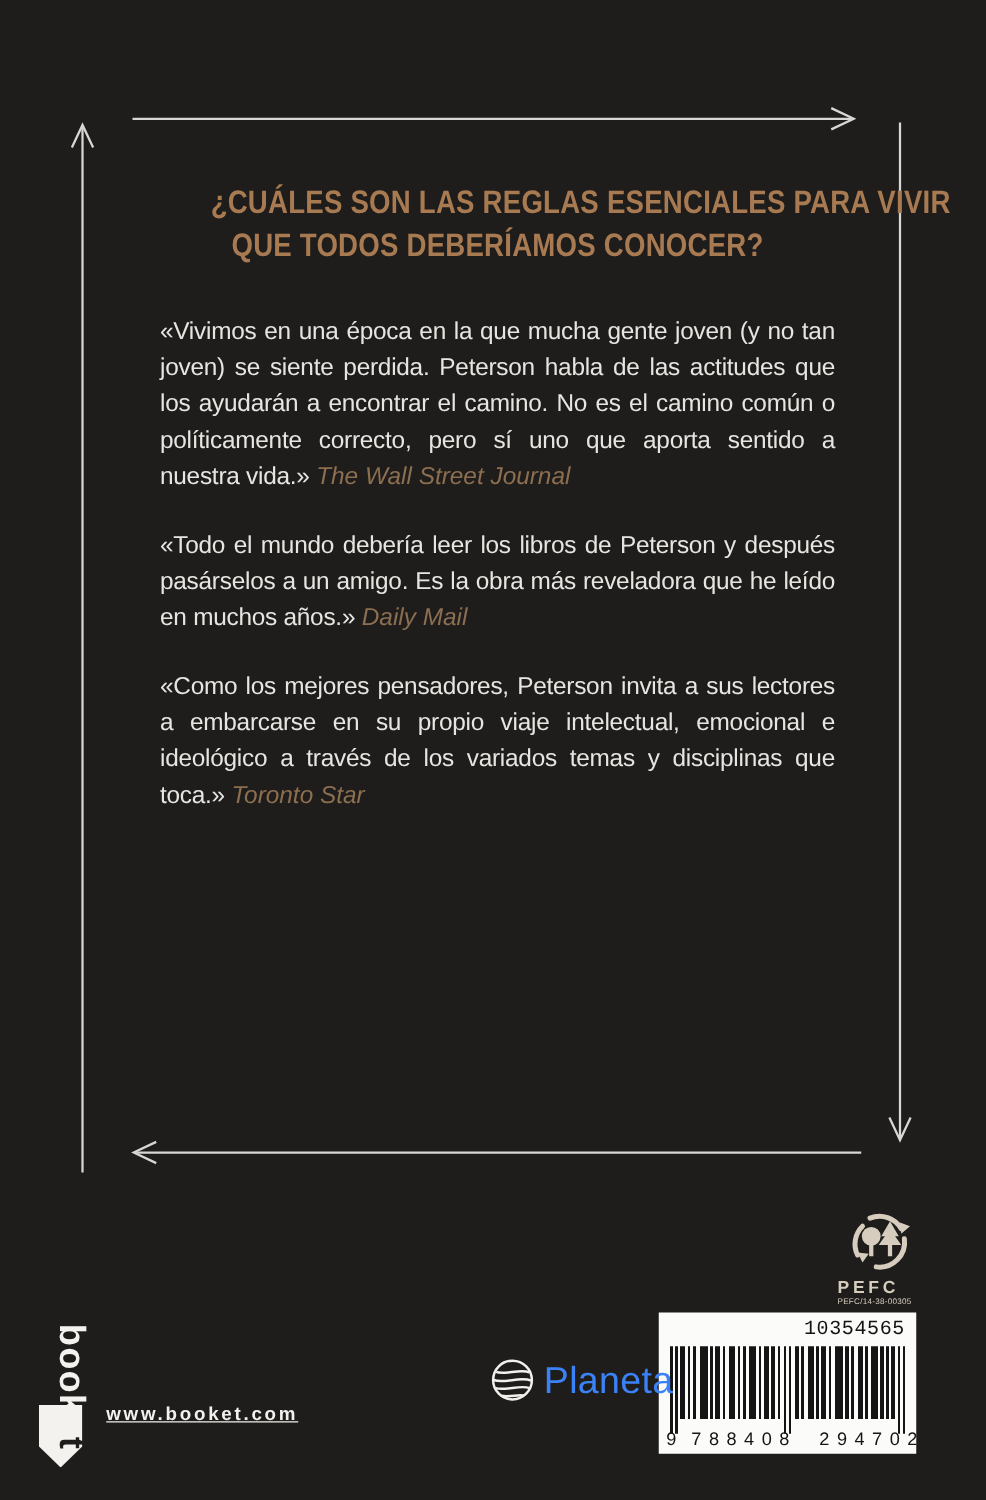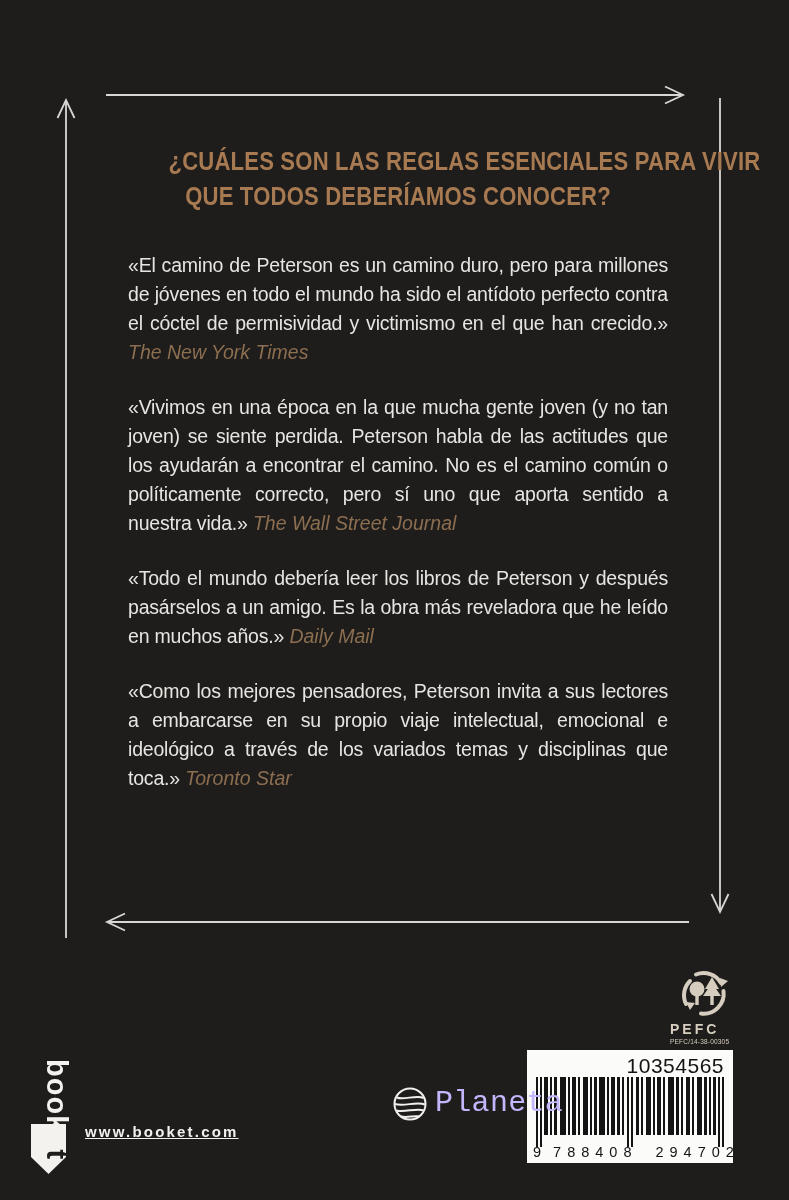--- a/index.html
+++ b/index.html
@@ -31,29 +31,29 @@
   .quote .src{font-style:italic;color:#8c6e50;letter-spacing:0;}
 
   
   .pefc{position:absolute;left:670px;top:968px;width:68px;color:#d6cdbf;}
   .pefc svg{display:block;margin:0 auto;}
   .pefc-label{font-size:14px;font-weight:bold;letter-spacing:3px;margin-top:1px;}
   .pefc-cert{font-size:6.5px;letter-spacing:0.2px;margin-top:1px;white-space:nowrap;}
 
   
   .barcode-box{position:absolute;left:527px;top:1050px;width:206px;height:113px;background:#fbfbfa;color:#141414;}
-  .bc-number{position:absolute;top:4px;right:9px;font-size:21px;letter-spacing:0.5px;}
+  .bc-number{position:absolute;top:4px;right:9px;font-size:16px;letter-spacing:0.5px;font-family:Liberation Mono, monospace;}
   .bc-svg{position:absolute;left:9px;top:27px;}
   .bc-digits{position:absolute;left:6px;bottom:3px;font-size:14.5px;display:flex;align-items:baseline;}
   .bc-digits .g0{margin-right:12px;}
   .bc-digits .g1{letter-spacing:6px;margin-right:18px;}
   .bc-digits .g2{letter-spacing:6px;margin-top:32px;}
 
   
-  .planeta{position:absolute;left:392px;top:1086px;display:flex;align-items:flex-start;color:#c4b5fd;font-family:Liberation Mono, monospace;}
+  .planeta{position:absolute;left:392px;top:1086px;display:flex;align-items:flex-end;color:#3b82f6;}
   .planeta .wordmark{font-size:30px;margin-left:7px;letter-spacing:0.3px;}
 
   
   .bookmark{
     position:absolute;left:31px;top:1124px;width:35px;height:50px;background:#f4f2ef;
     -webkit-clip-path:polygon(0 0,100% 0,100% 66%,50% 100%,0 66%);
     clip-path:polygon(0 0,100% 0,100% 66%,50% 100%,0 66%);
   }
   .booket-word{
     position:absolute;left:71px;top:1059px;
@@ -93,21 +93,20 @@
       <polyline points="57.5,118 66,100 74.5,118"></polyline>
     </g>
   </svg>
 
   <div class="heading">
     <div>¿CUÁLES SON LAS REGLAS ESENCIALES PARA VIVIR</div>
     <div>QUE TODOS DEBERÍAMOS CONOCER?</div>
   </div>
 
   <div class="quotes">
-    <p class="quote"><span class="qt">«El camino de Peterson es un camino duro, pero para millones de jóvenes en todo el mundo ha sido el antídoto perfecto contra el cóctel de permisividad y victimismo en el que han crecido.»</span> <i class="src">The New York Times</i></p>
     <p class="quote"><span class="qt">«Vivimos en una época en la que mucha gente joven (y no tan joven) se siente perdida. Peterson habla de las actitudes que los ayudarán a encontrar el camino. No es el camino común o políticamente correcto, pero sí uno que aporta sentido a nuestra vida.»</span> <i class="src">The Wall Street Journal</i></p>
     <p class="quote"><span class="qt">«Todo el mundo debería leer los libros de Peterson y después pasárselos a un amigo. Es la obra más reveladora que he leído en muchos años.»</span> <i class="src">Daily Mail</i></p>
     <p class="quote"><span class="qt">«Como los mejores pensadores, Peterson invita a sus lectores a embarcarse en su propio viaje intelectual, emocional e ideológico a través de los variados temas y disciplinas que toca.»</span> <i class="src">Toronto Star</i></p>
   </div>
 
   <div class="pefc">
     <svg width="56" height="52" viewBox="0 0 56 52">
       <g stroke="#d6cdbf" fill="none" stroke-width="4" stroke-linecap="round">
         <path d="M 10 36 A 20 20 0 0 1 14 13"></path>
         <path d="M 20 6.5 A 20 20 0 0 1 45 15"></path>

